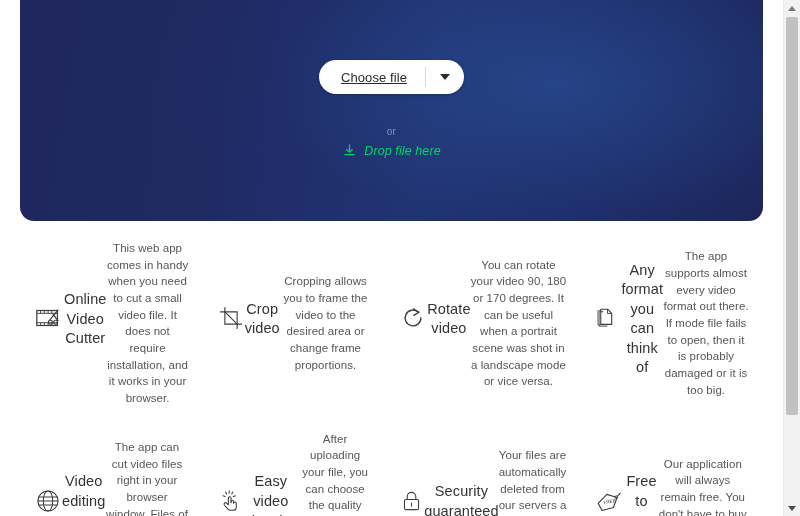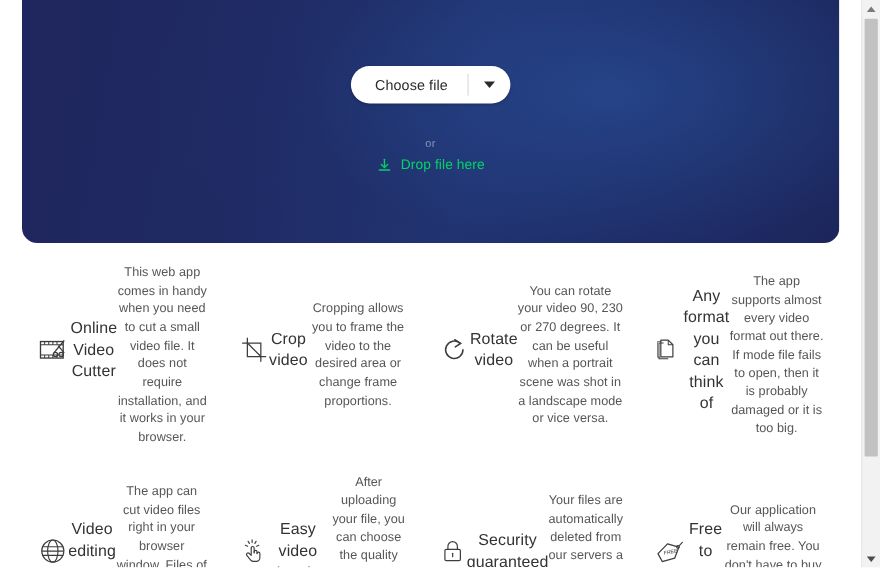--- a/index.html
+++ b/index.html
@@ -65,20 +65,21 @@
   .choose-file-btn {
     border: none;
     background: transparent;
     font-family: "Liberation Sans", sans-serif;
     font-size: 13px;
     color: #2b2b2b;
     padding: 0 18px 0 22px;
     cursor: pointer;
     letter-spacing: 0.1px;
     white-space: nowrap;
+    text-decoration: underline;
   }
   .choose-file-divider {
     width: 1px;
     background: #d8d8d8;
     margin: 7px 0;
     flex: 0 0 1px;
   }
   .choose-file-caret {
     border: none;
     background: transparent;
@@ -98,23 +99,24 @@
   .or-text {
     margin-top: 32px;
     font-size: 10px;
     color: #8d93b8;
     letter-spacing: 0.4px;
   }
 
   .drop-row {
     margin-top: 6px;
     display: flex;
-    align-items: flex-start;
+    align-items: center;
     gap: 7px;
     cursor: pointer;
+    font-style: italic;
   }
   .drop-label {
     font-size: 12.5px;
     color: #00d564;
     letter-spacing: 0.1px;
   }
   .drop-icon svg { display: block; }
 
   
   .features {
@@ -266,21 +268,21 @@
       </div>
 
       <div class="feature">
         <div class="feature-icon">
           <svg width="28" height="28" viewBox="0 0 32 32" fill="none" stroke="#3d3d3d" stroke-width="1.6" stroke-linecap="round">
             <path d="M25 16a9 9 0 1 1-3.2-6.9"></path>
             <path d="M16.5 5.5 22.6 9.4 17 13"></path>
           </svg>
         </div>
         <div class="feature-title">Rotate video</div>
-        <div class="feature-desc">You can rotate your video 90, 230 or 270 degrees. It can be useful when a portrait scene was shot in a landscape mode or vice versa.</div>
+        <div class="feature-desc">You can rotate your video 90, 180 or 170 degrees. It can be useful when a portrait scene was shot in a landscape mode or vice versa.</div>
       </div>
 
       <div class="feature">
         <div class="feature-icon">
           <svg width="27" height="27" viewBox="0 0 32 32" fill="none" stroke="#3d3d3d" stroke-width="1.3" stroke-linejoin="round">
             <path d="M8 5h8l5 5v13H8z"></path>
             <path d="M16 5v5h5" stroke-width="1.1"></path>
             <path d="M11 8H6v17h10" stroke-width="1.1"></path>
             <path d="M8.5 6.5H4.5v17h3" stroke-width="1" opacity="0.75"></path>
           </svg>

